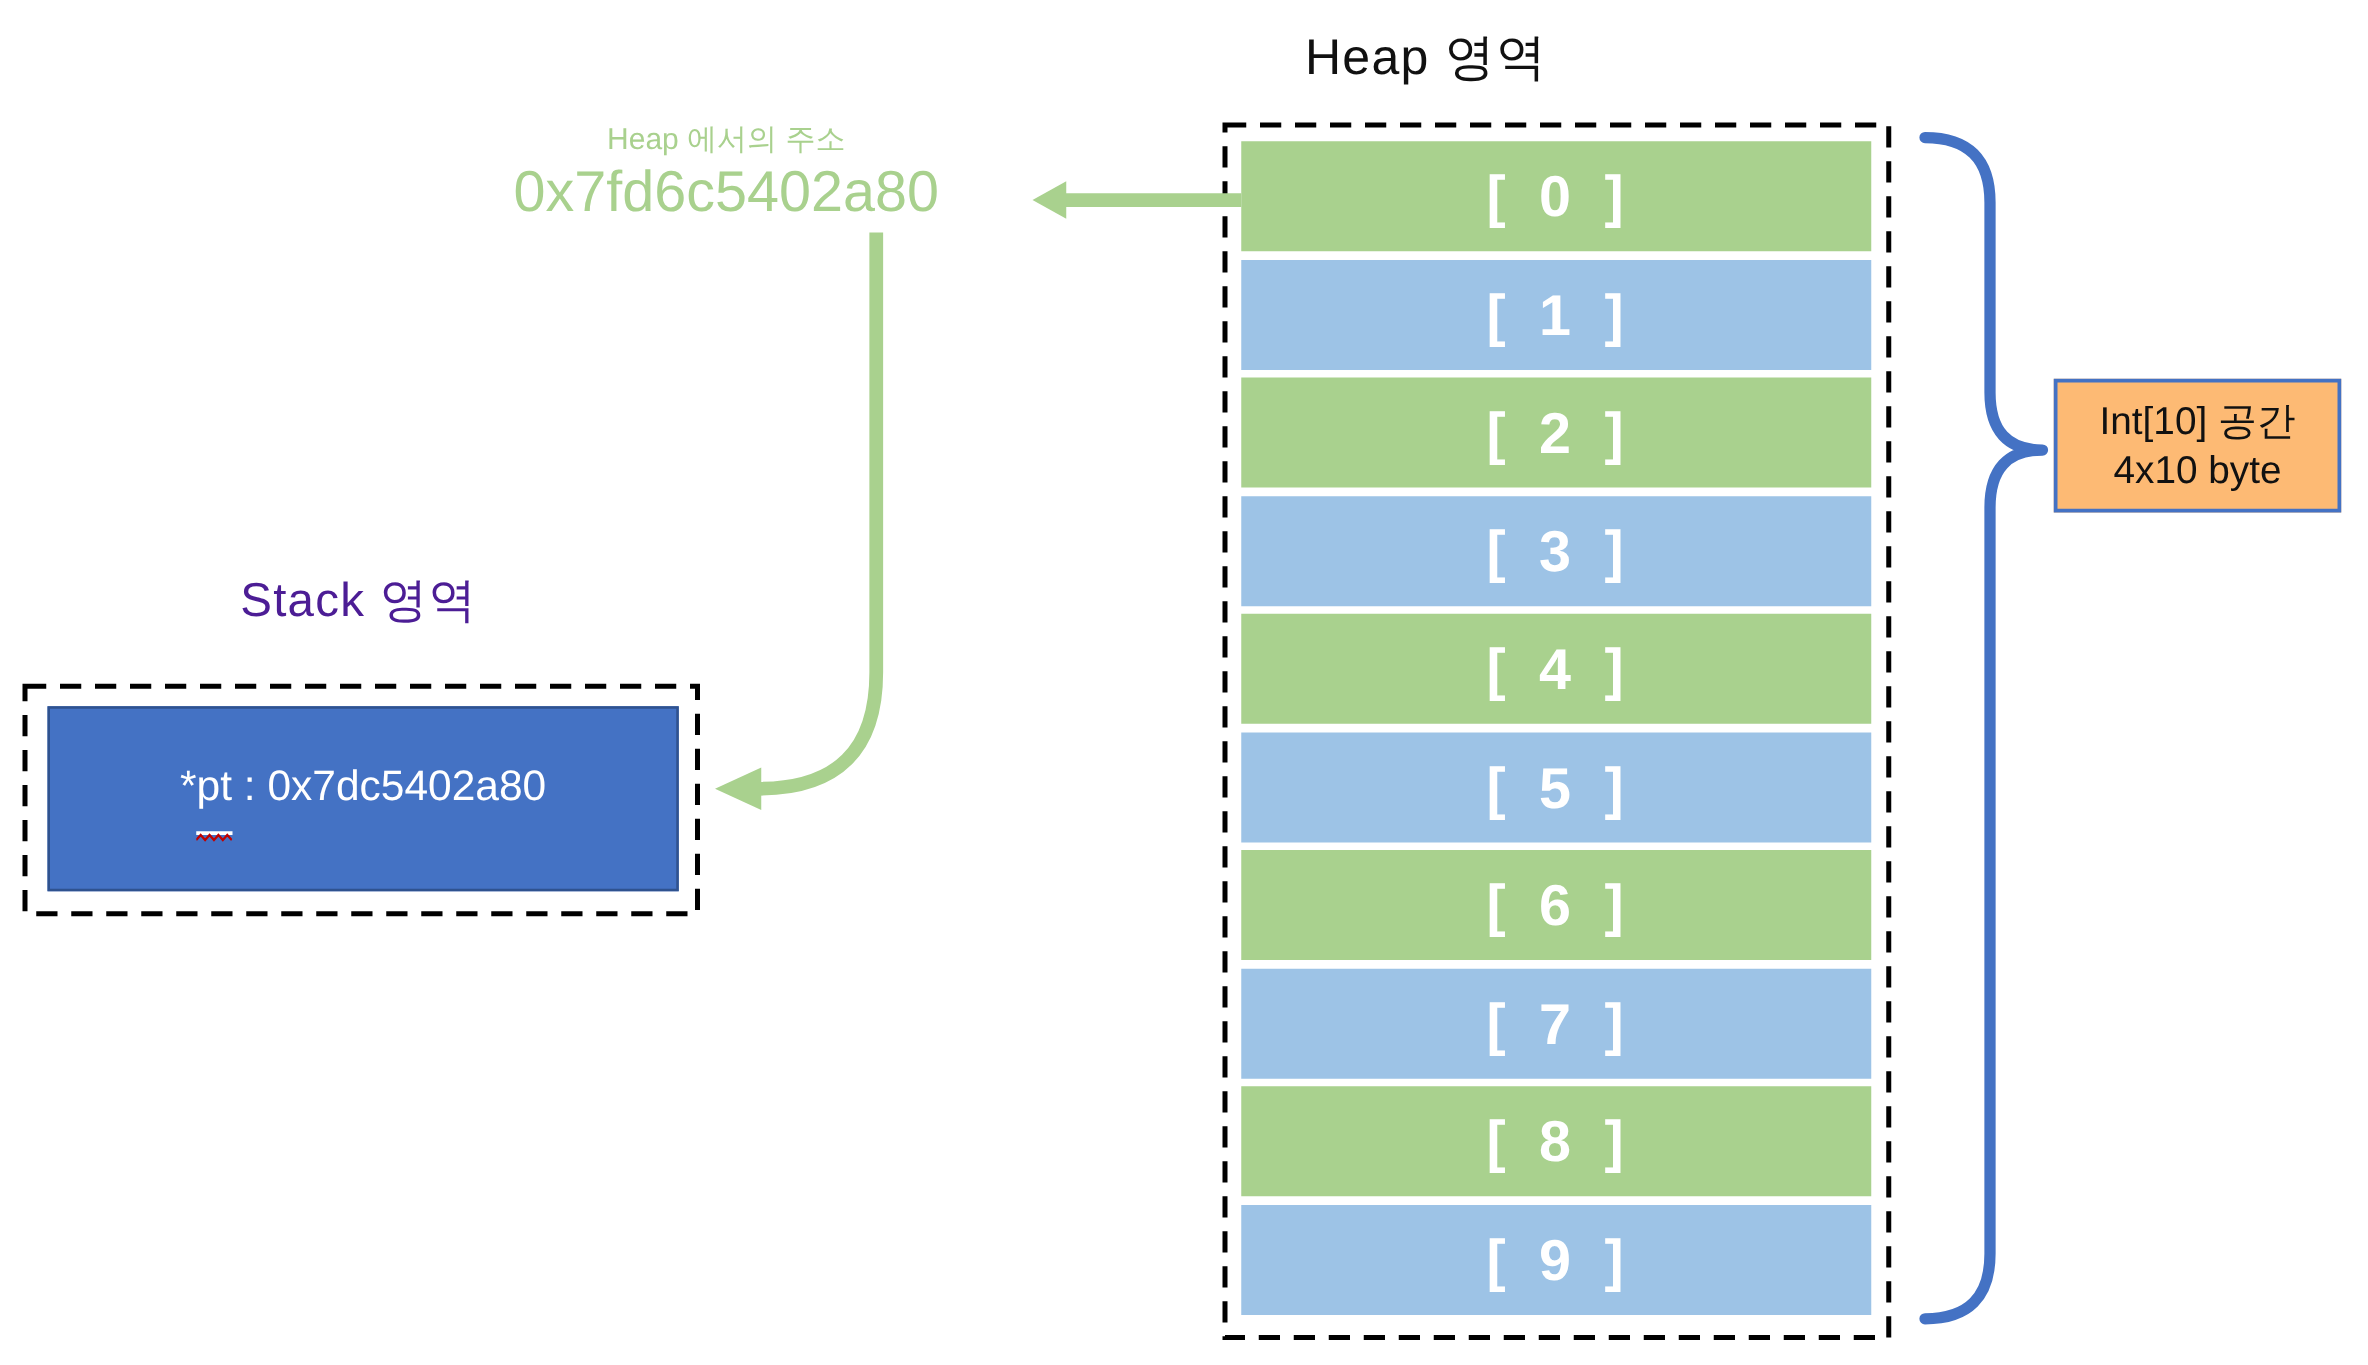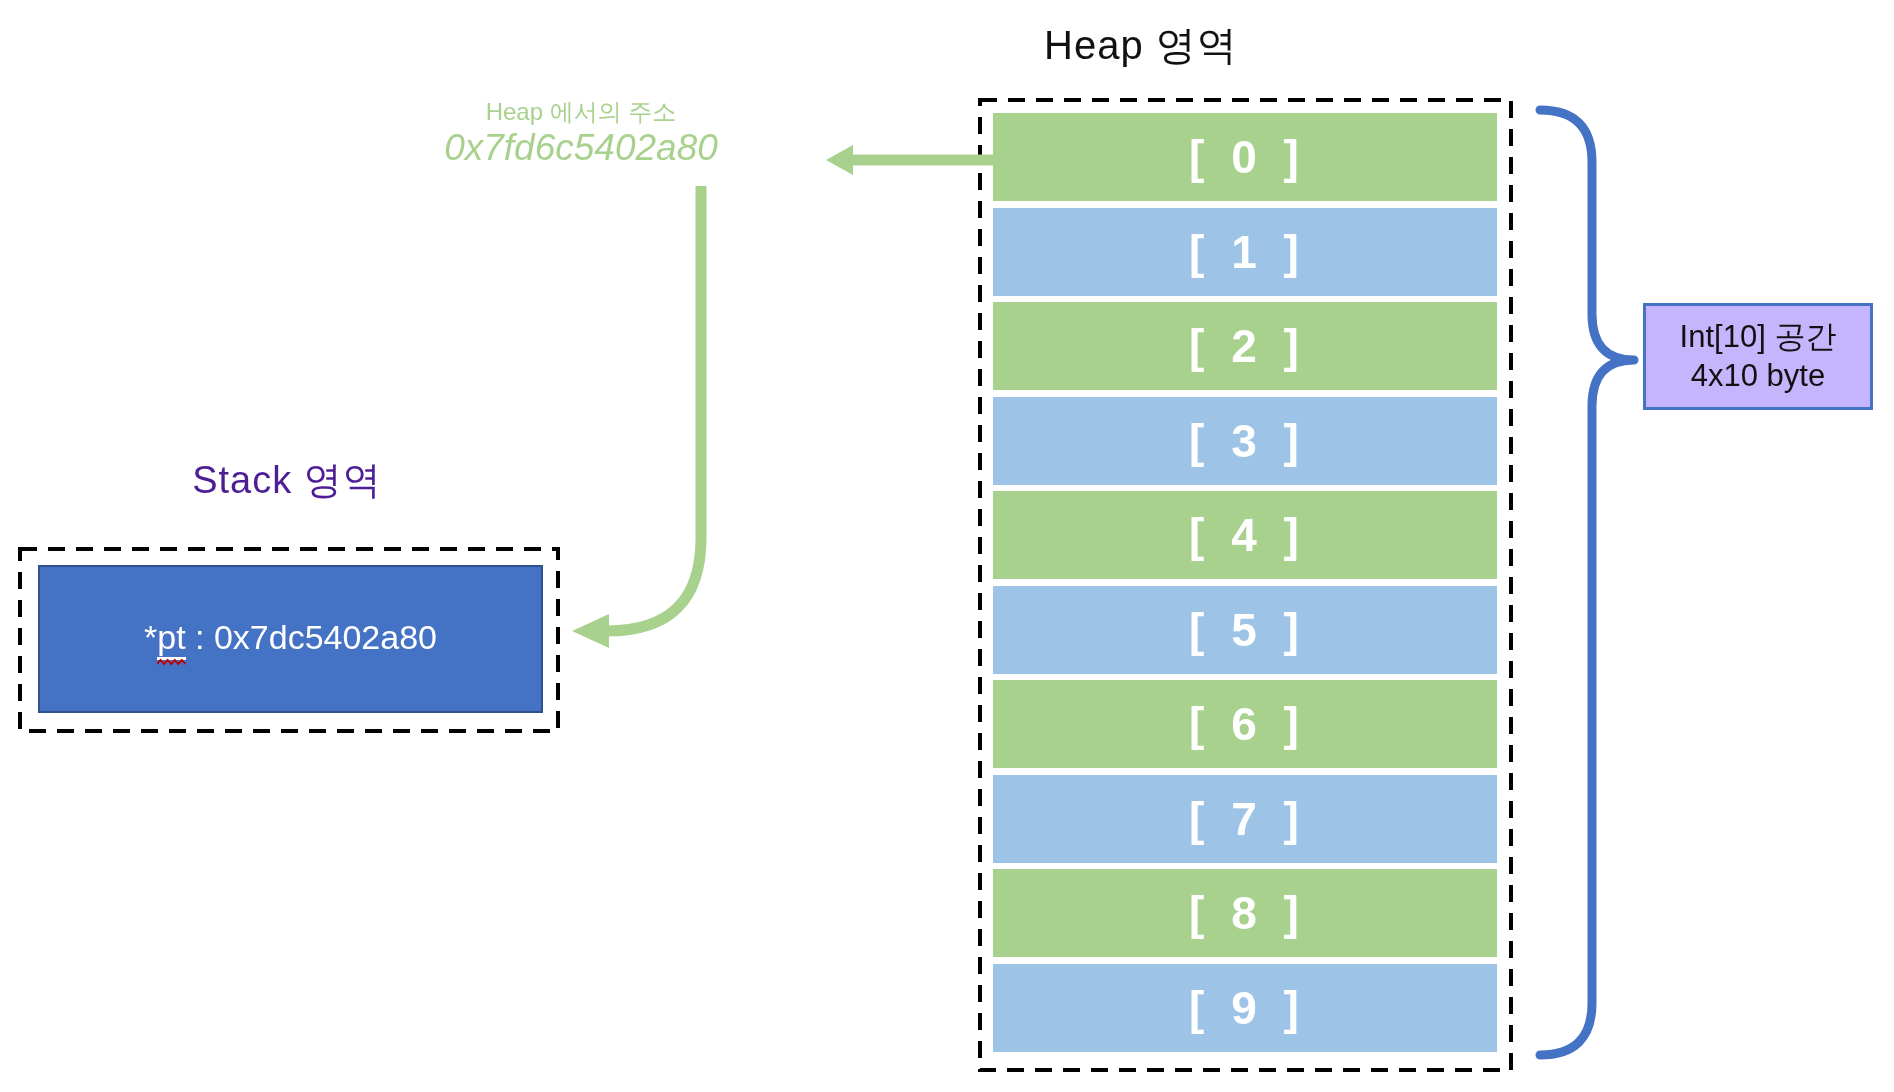--- a/index.html
+++ b/index.html
@@ -23,21 +23,21 @@
     text-align:center;font-size:38px;color:#4c1d95;
     letter-spacing:1px;
   }
 
   
   #addr-callout{
     left:380px;top:99px;width:402px;
     text-align:center;line-height:1.1;
   }
   #addr-caption{font-size:24px;display:block;}
-  #addr-value{font-size:37px;display:block;margin-top:3px;font-style:italic;}
+  #addr-value{font-size:46px;display:block;margin-top:3px;}
 
   
   #heap-rows{left:993px;top:113px;width:504px;}
   .heap-row{
     width:504px;height:88px;margin-bottom:6.5px;
     display:flex;align-items:center;justify-content:center;
   }
   .heap-row span{
     color:#fff;font-size:46px;font-weight:bold;
     word-spacing:10px;letter-spacing:2px;
@@ -47,30 +47,30 @@
   #stack-box{
     left:38px;top:565px;width:505px;height:148px;
     border:2px solid #2F528F;box-sizing:border-box;
     display:flex;align-items:center;justify-content:center;
   }
   #stack-box .ptr-text{
     color:#fff;font-size:34px;white-space:pre;
   }
   .pt-wrap{
     position:relative;display:inline-block;
-    border-bottom:3px solid #fff;padding-bottom:0;
+    border-bottom:3px solid #fff;padding-bottom:16px;
   }
   .pt-squiggle{
     position:absolute;left:0;bottom:-9px;width:100%;height:8px;
   }
 
   
   #size-label{
     left:1643px;top:303px;width:230px;height:107px;
-    background:#c4b5fd;border:3px solid #4472C4;box-sizing:border-box;
+    background:#fdba74;border:3px solid #4472C4;box-sizing:border-box;
     display:flex;flex-direction:column;align-items:center;justify-content:center;
     font-size:31px;color:#111;line-height:1.25;text-align:center;
   }
 
   
   #overlay{left:0;top:0;pointer-events:none;}
 </style>
 </head>
 <body>
 

